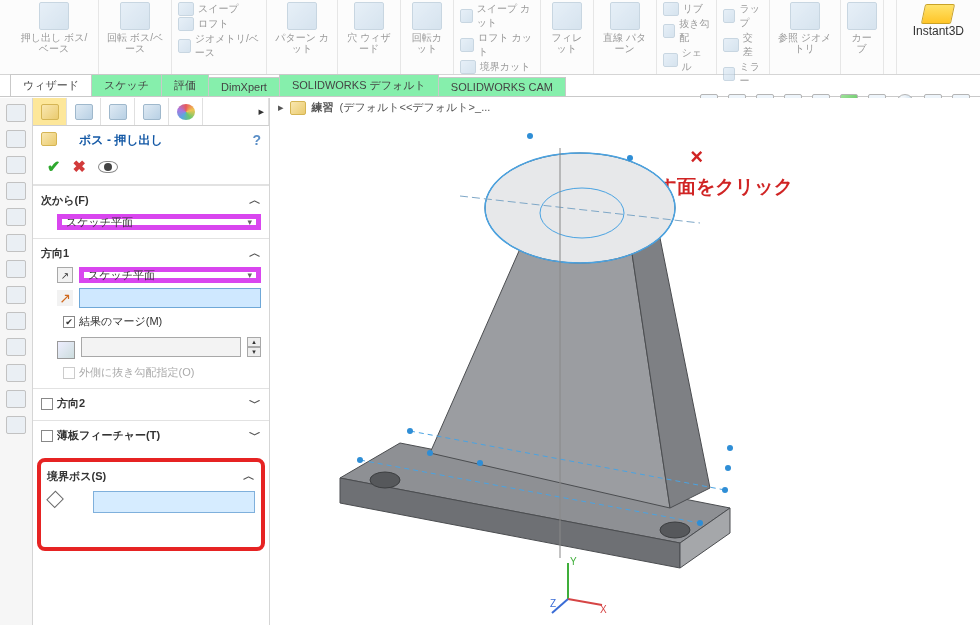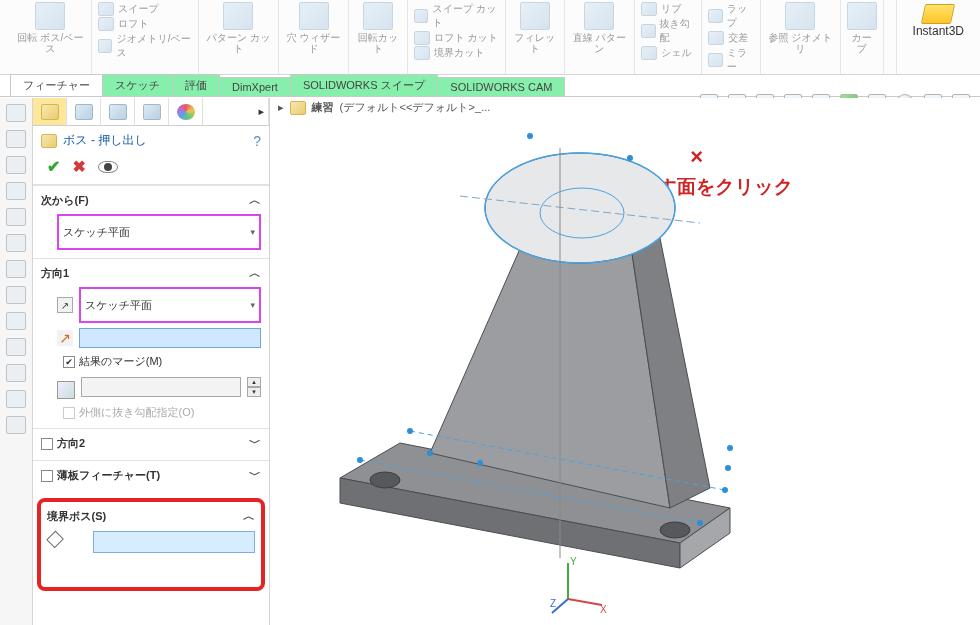--- a/index.html
+++ b/index.html
@@ -29,33 +29,33 @@
 .workarea { position:absolute; top:98px; left:0; right:0; bottom:0; display:flex; }
 .leftside { width:33px; background:#f6f6f6; border-right:1px solid #d5d5d5; display:flex; flex-direction:column; align-items:center; gap:8px; padding-top:6px;}
 .lsicon { width:20px; height:18px; border:1px solid #c2c2c2; background:#eaeff4; border-radius:2px;}
 .panel { width: 237px; border-right:1px solid #d5d5d5; background:#fff; display:flex; flex-direction:column; overflow:hidden;}
 .ptabs { height:28px; border-bottom:1px solid #cfcfcf; display:flex;}
 .ptab { width:34px; display:flex; align-items:center; justify-content:center; border-right:1px solid #e0e0e0; }
 .ptab.y { background:#fde79a; }
 .pt-ico { width:18px; height:16px; background:linear-gradient(135deg,#dfeaf4,#b8d0e4); border:1px solid #9fb8cc; border-radius:2px;}
 .pt-ico.g { background:linear-gradient(135deg,#f9e7b0,#eacb6f); border-color:#d5b554;}
 .pt-ico.wheel{ background: conic-gradient(#e85a5a,#efc452,#6cc96c,#59a8e0,#a876e0,#e85a5a); border-radius:50%; border:none;}
-.ftitle { display:flex; align-items:center; gap:6px; padding:6px 8px; font-weight:normal; font-size:12px; color:#1459a6;}
+.ftitle { display:flex; align-items:flex-start; gap:22px; padding:6px 8px; font-weight:bold; font-size:12px; color:#1459a6;}
 .ftitle .help { margin-left:auto; color:#5b8fc7; font-size:14px;}
 .confirm { display:flex; align-items:center; gap:12px; padding:2px 14px 8px; border-bottom:1px solid #e2e2e2;}
 .chk { color:#2fa82f; font-size:16px; font-weight:bold;}
 .xx { color:#d23b3b; font-size:16px; font-weight:bold;}
 .eye { width:20px; height:12px; border:1px solid #888; border-radius:50%/60%; position:relative;}
 .eye::after{ content:""; position:absolute; left:5px; top:1px; width:8px; height:8px; background:#444; border-radius:50%;}
 .section { border-top:1px solid #e2e2e2; padding:6px 8px 8px; }
 .sectH { display:flex; align-items:center; font-size:11px; color:#333; font-weight:bold;}
 .sectH .chev { margin-left:auto; font-size:12px; color:#555;}
 .fldrow { display:flex; align-items:center; gap:6px; margin:5px 0 0 16px;}
 .ico16 { width:16px; height:16px; border:1px solid #a8a8a8; background:#f2f2f2; display:flex; align-items:center; justify-content:center; font-size:10px;}
-.select { flex:1; height:36px; border:2px solid #d946ef; background:#fff; display:flex; align-items:center; padding:0 4px; font-size:11px;}
+.select { flex:1; height:16px; border:5px solid #d946ef; background:#fff; display:flex; align-items:center; padding:0 4px; font-size:11px;}
 .select .dd { margin-left:auto; color:#666; font-size:9px;}
 .numin { flex:1; height:20px; border:1px solid #a8a8a8; background:#fff; padding:0 4px; font-size:11px; display:flex; align-items:center;}
 .spin { width:14px; display:flex; flex-direction:column; }
 .spin div{ height:10px; border:1px solid #a8a8a8; background:#eee; font-size:7px; text-align:center; line-height:8px;}
 .blueslot { height:20px; flex:1; background:#cfe8ff; border:1px solid #6fa8d8;}
 .checkbox { width:12px; height:12px; border:1px solid #888; display:inline-flex; align-items:center; justify-content:center; font-size:9px; margin-right:4px;}
 .chklbl { display:flex; align-items:center; font-size:11px; margin:6px 0 0 22px; color:#333;}
 .bodybox { width:18px; height:18px; border:1px solid #999; background:linear-gradient(135deg,#eef,#cdd); margin-left:16px; margin-top:6px;}
 .highlighted { border:4px solid #e62323; border-radius:8px; margin:6px 4px 4px 4px; padding:6px 6px 34px 6px; background:#fff;}
 .contour-slot { height:22px; background:#d6ecff; border:1px solid #7fb0dc; margin-left:24px; margin-top:6px; width:170px;}
@@ -70,20 +70,27 @@
 svg.model { position:absolute; top:10px; left:10px; }
 .triad { position:absolute; bottom:8px; left:280px; }
 </style>
 </head>
 <body>
 
 <div class="ribbon">
   <div class="rgroup">
     <div class="big">
         <span class="cube"></span>
+        <span>押し出し
+ボス/ベース</span>
+      </div>
+  </div>
+  <div class="rgroup">
+    <div class="big">
+        <span class="cube"></span>
         <span>回転
 ボス/ベース</span>
       </div>
   </div>
   <div class="rgroup">
     <div class="stack">
       <div class="row">
           <span class="cube sm"></span>
           <span>スイープ</span>
         </div>
@@ -192,25 +199,25 @@
       </div>
   </div>
   <div class="rgroup ribbon-last"></div>
   <div class="instant3d">
     <span class="ruler"></span>
     <span>Instant3D</span>
   </div>
 </div>
 
 <div class="tabbar">
-  <div class="tab active">フィーチャー</div>
+  <div class="tab active">ウィザード</div>
   <div class="tab">スケッチ</div>
   <div class="tab">評価</div>
   <div class="tab">DimXpert</div>
-  <div class="tab">SOLIDWORKS スイープ</div>
+  <div class="tab">SOLIDWORKS デフォルト</div>
   <div class="tab">SOLIDWORKS CAM</div>
 </div>
 
 <div class="viewtools">
   <span class="vt"></span>
   <span class="vt"></span>
   <span class="vt"></span>
   <span class="vt"></span>
   <span class="vt"></span>
   <span class="vt green"></span>

